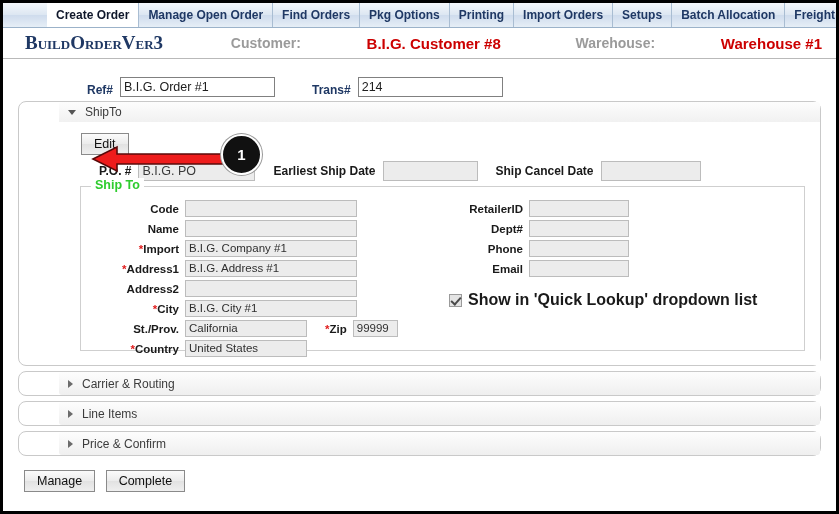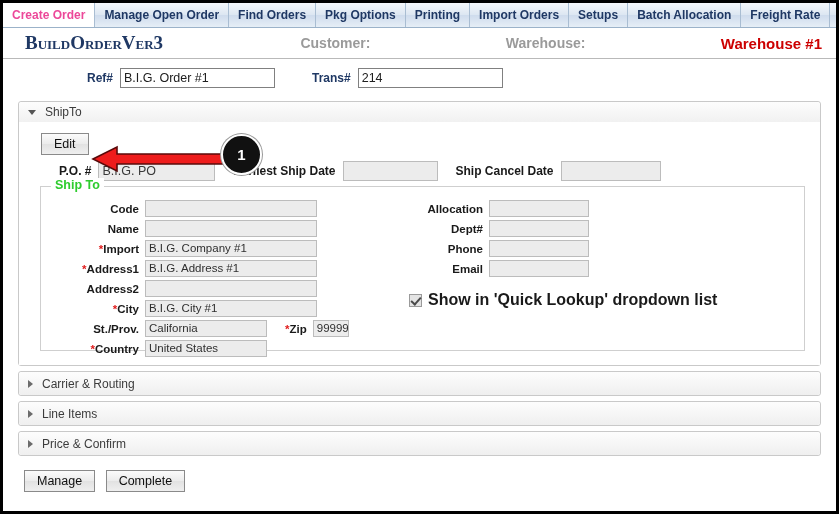--- a/index.html
+++ b/index.html
@@ -38,22 +38,23 @@
     font-size: 12px;
     font-weight: bold;
     color: #1f3864;
     border-right: 1px solid #a9bdd2;
     white-space: nowrap;
     cursor: default;
     line-height: 1;
   }
   .tab.active {
     background: #ffffff;
-    color: #ec4899;
+    color: #0f172a;
     border-right: 1px solid #a9bdd2;
+    margin-left: 44px;
   }
 
   
   .titlerow {
     height: 31px;
     display: flex;
     align-items: center;
     padding-left: 22px;
     border-bottom: 1px solid #b9b9b9;
     box-sizing: border-box;
@@ -80,21 +81,21 @@
     font-size: 15px;
     font-weight: bold;
     color: #cc0000;
     margin-right: 14px;
   }
 
   
   .refrow {
     height: 38px;
     display: flex;
-    align-items: center;
+    align-items: flex-end;
     padding-left: 84px;
     box-sizing: border-box;
     background: #ffffff;
   }
   .fld-label {
     font-size: 12px;
     font-weight: bold;
     color: #1f3864;
     margin-right: 7px;
   }
@@ -113,23 +114,24 @@
   }
   #ref-input { width: 155px; margin-right: 37px; }
   #trans-input { width: 145px; }
 
   
   .panels {
     margin: 4px 15px 0 15px;
   }
   .panel {
     border: 1px solid #c9c9c9;
-    border-radius: 3px;
+    border-radius: 8px;
     background: #ffffff;
     margin-bottom: 5px;
+    padding-left: 40px;
   }
   .panel-head {
     height: 20px;
     display: flex;
     align-items: center;
     padding-left: 9px;
     font-size: 12px;
     color: #3c3c3c;
     background: linear-gradient(to bottom, #fdfdfd 0%, #f1f1f1 100%);
     border-radius: 3px 3px 0 0;
@@ -245,21 +247,21 @@
     background: #ececec;
     font-size: 11.5px;
     color: #2f2f2f;
     padding: 0 3px;
     line-height: 15px;
     white-space: nowrap;
     overflow: hidden;
   }
   .w-wide { width: 172px; }
   .w-mid  { width: 122px; }
-  .w-zip  { width: 36px; }
+  .w-zip  { width: 45px; }
   .w-right{ width: 100px; }
   .zip-lbl {
     font-size: 11.5px;
     font-weight: bold;
     color: #1a1a1a;
     margin: 0 6px 0 18px;
   }
   .rlabel {
     width: 80px;
     text-align: right;
@@ -364,20 +366,21 @@
       </div>
     <div class="tab">
         <span>Freight Rate</span>
       </div>
     <div class="tab"></div>
   </div>
 
   <div class="titlerow">
     <span class="app-title">BuildOrderVer3</span>
     <span class="hdr-label">Customer:</span>
+    <span class="hdr-value">B.I.G. Customer #8</span>
     <span class="hdr-label">Warehouse:</span>
     <span class="hdr-value">Warehouse #1</span>
   </div>
 
   <div class="refrow">
     <span class="fld-label">Ref#</span>
     <div class="txtbox" id="ref-input">B.I.G. Order #1</div>
     <span class="fld-label">Trans#</span>
     <div class="txtbox" id="trans-input">214</div>
   </div>
@@ -440,21 +443,21 @@
                 <div class="finput w-zip">99999</div>
               </div>
               <div class="frow">
                 <div class="flabel"><span class="req">*</span><span>Country</span></div>
                 <div class="finput w-mid">United States</div>
               </div>
             </div>
 
             <div class="col-right">
               <div class="frow">
-                <div class="rlabel">Allocation</div>
+                <div class="rlabel">RetailerID</div>
                 <div class="finput w-right"></div>
               </div>
               <div class="frow">
                 <div class="rlabel">Dept#</div>
                 <div class="finput w-right"></div>
               </div>
               <div class="frow">
                 <div class="rlabel">Phone</div>
                 <div class="finput w-right"></div>
               </div>

